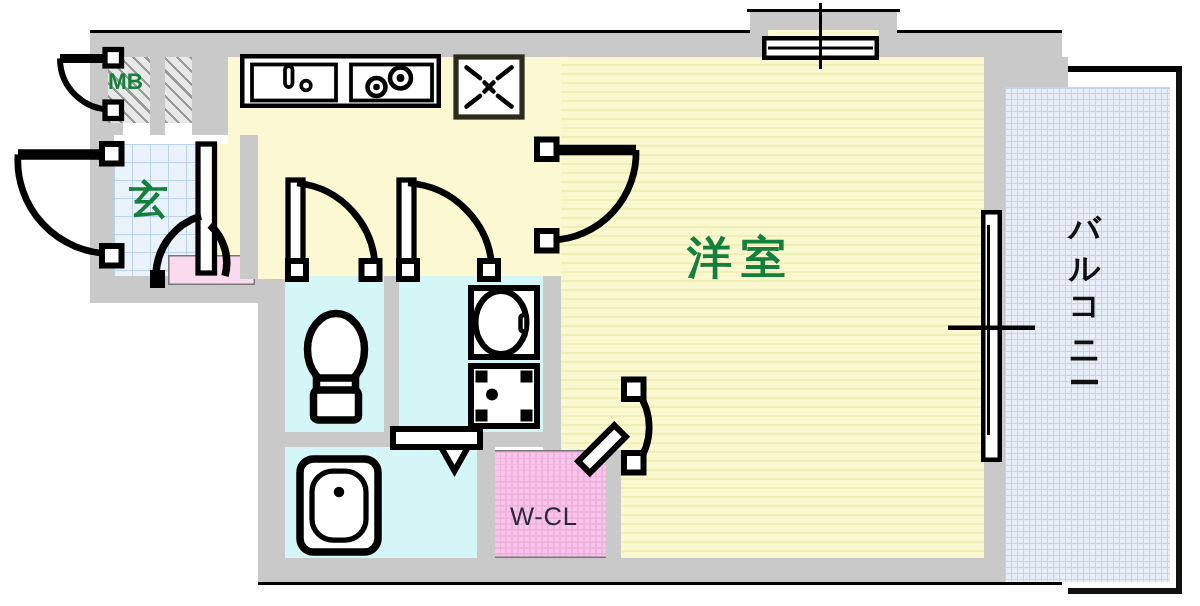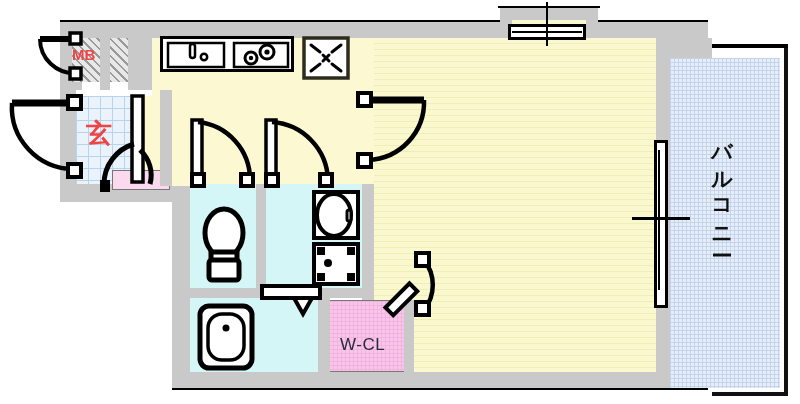--- a/index.html
+++ b/index.html
@@ -53,21 +53,21 @@
      background-color:#f9c6e9;
      background-image:
        repeating-linear-gradient(to right,#f0b2de 0 1px,transparent 1px 4px),
        repeating-linear-gradient(to bottom,#f0b2de 0 1px,transparent 1px 4px);
   }
 
   .bd{border:1px solid #777;}
   .bdk3{border:3px solid #000;}
 
   
-  .lbl{color:#ef4444;font-weight:600;line-height:1;white-space:nowrap;}
+  .lbl{color:#15803d;font-weight:600;line-height:1;white-space:nowrap;}
   #room-name{font-size:30px;letter-spacing:6px;}
   #room-size{font-size:30px;letter-spacing:2px;}
   #genkan-label{font-size:26px;font-weight:700;}
   #mb-label{font-size:15px;font-weight:700;letter-spacing:0px;}
   #wcl-label{font-size:17px;font-weight:500;letter-spacing:0.5px;color:#2a2a3a;}
   #balcony-label{font-size:21px;font-weight:600;writing-mode:vertical-rl;
                  text-orientation:upright;letter-spacing:5px;color:#111;}
 
   svg{display:block;overflow:visible;}
 </style>
@@ -242,20 +242,21 @@
   </svg>
 
   <div class="abs bdk3 fl-white" style="left:654px;top:140px;width:14px;height:168px;"></div>
   <div class="abs wall-line" style="left:658px;top:150px;width:2px;height:140px;"></div>
   <div class="abs wall-line" style="left:632px;top:217px;width:58px;height:3px;"></div>
 
   <div class="abs bdk3 fl-white" style="left:508px;top:24px;width:78px;height:16px;"></div>
   <div class="abs wall-line" style="left:512px;top:31px;width:70px;height:2px;"></div>
   <div class="abs wall-line" style="left:546px;top:2px;width:2px;height:44px;"></div>
 
+  <div class="abs lbl" id="room-name" style="left:458px;top:158px;">洋室</div>
 
   <div class="abs lbl" id="balcony-label" style="left:712px;top:128px;">バルコニー</div>
 
   <div class="abs lbl" id="genkan-label" style="left:86px;top:120px;">玄</div>
 
   <div class="abs lbl" id="wcl-label" style="left:340px;top:336px;">W-CL</div>
 
   <div class="abs lbl" id="mb-label" style="left:72px;top:47px;">MB</div>
 
 </div>

